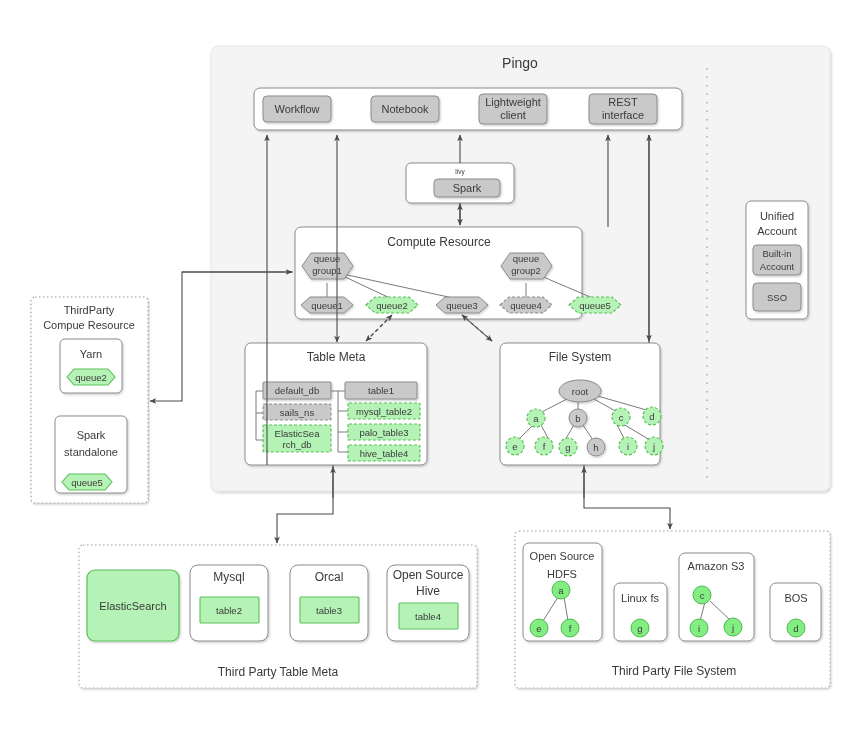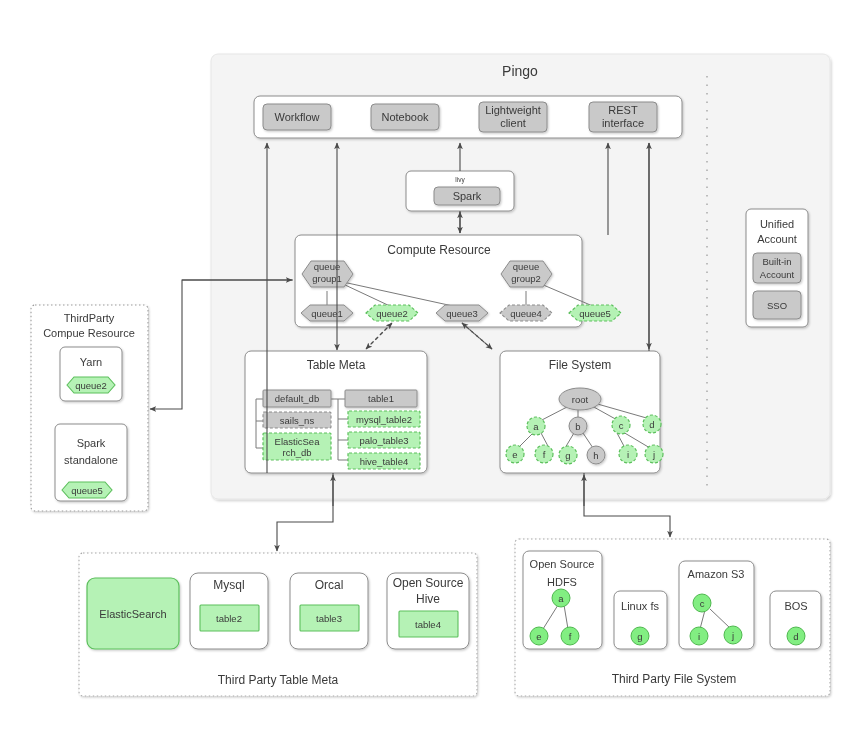--- a/index.html
+++ b/index.html
@@ -1,18 +1,18 @@
 <!DOCTYPE html>
 <html><head>
 <meta charset="utf-8">
 <style>
   html,body{margin:0;padding:0;background:#ffffff;}
   body{width:860px;height:729px;position:relative;overflow:hidden;
        font-family:"Liberation Sans","DejaVu Sans",sans-serif;}
-  #stage{position:absolute;left:0;top:16px;width:860px;height:631px;}
+  #stage{position:absolute;left:0;top:8px;width:860px;height:631px;}
   svg{position:absolute;left:0;top:0;width:860px;height:729px;}
   text{font-family:"Liberation Sans","DejaVu Sans",sans-serif;fill:#3a3a3a;}
   .lbl{font-size:11px;}
   .lbl-sm{font-size:9.5px;}
   .lbl-xs{font-size:6.5px;}
   .lbl-md{font-size:12px;}
   .lbl-lg{font-size:14px;}
   .ctr{text-anchor:middle;}
 </style>
 </head>

